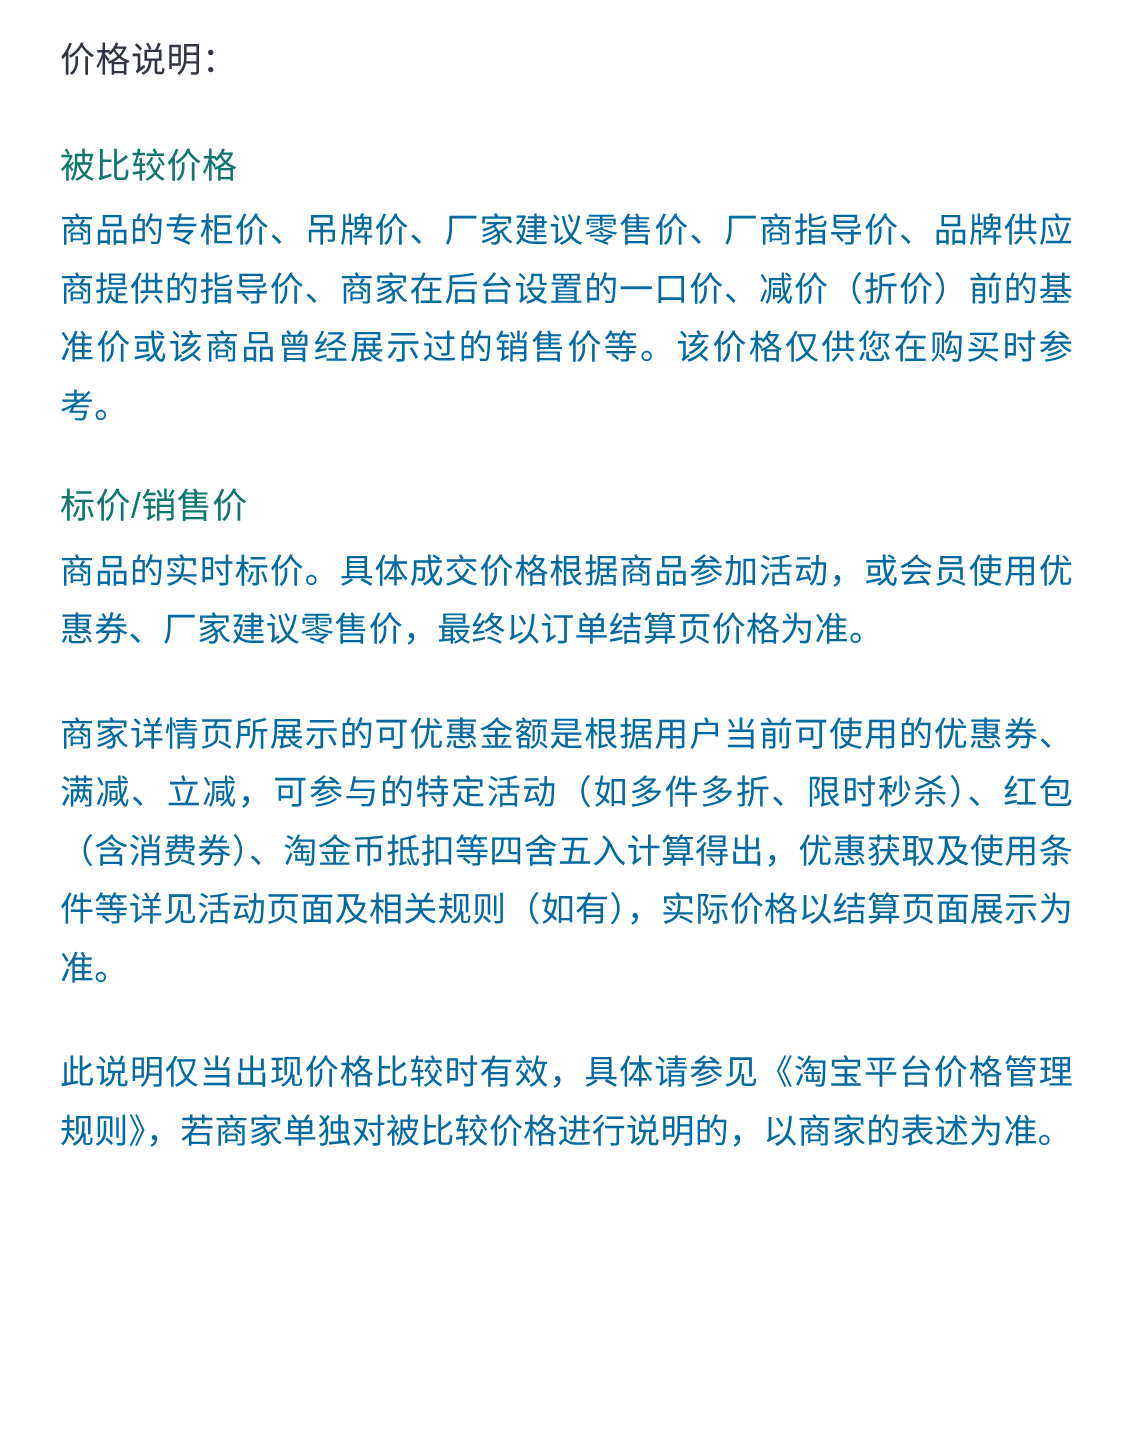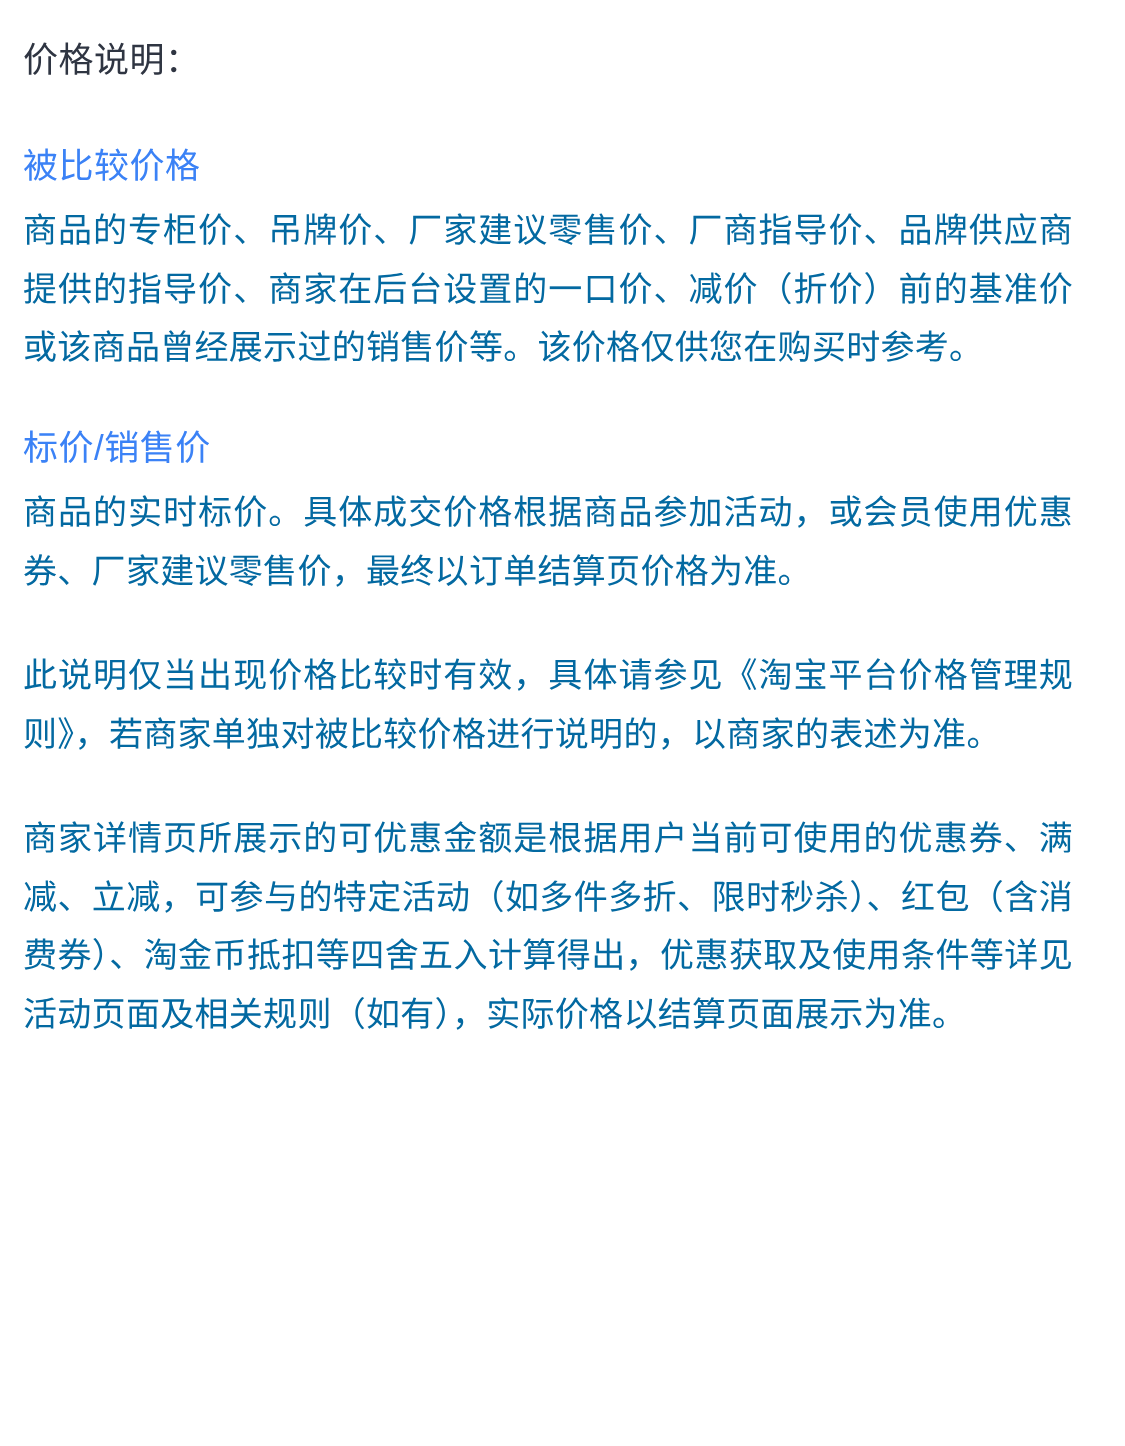--- a/index.html
+++ b/index.html
@@ -11,41 +11,41 @@
   body {
     width: 1125px;
     min-height: 1446px;
     font-family: "Liberation Sans", "DejaVu Sans", sans-serif;
     -webkit-font-smoothing: antialiased;
   }
   .page {
     box-sizing: border-box;
     width: 1125px;
     min-height: 1446px;
-    padding: 34px 52px 40px 23px;
+    padding: 34px 52px 40px 60px;
     background: #ffffff;
   }
   .doc-title {
     font-size: 35px;
     line-height: 1.5;
     color: #2f3542;
     font-weight: 400;
     margin: 0 0 54px 0;
     letter-spacing: 0.5px;
   }
   .section {
     margin-bottom: 46px;
   }
   .section:last-child {
     margin-bottom: 0;
   }
   .section-heading {
     font-size: 35px;
     line-height: 1.45;
-    color: #3b82f6;
+    color: #0f766e;
     font-weight: 400;
     margin: 0 0 10px 0;
     letter-spacing: 0.5px;
   }
   .body-text {
     font-size: 34px;
     line-height: 1.72;
     color: #0369a1;
     font-weight: 400;
     margin: 0;
@@ -71,20 +71,20 @@
     <h2 class="section-heading">被比较价格</h2>
     <p class="body-text">商品的专柜价、吊牌价、厂家建议零售价、厂商指导价、品牌供应商提供的指导价、商家在后台设置的一口价、减价（折价）前的基准价或该商品曾经展示过的销售价等。该价格仅供您在购买时参考。</p>
   </section>
 
   <section class="section">
     <h2 class="section-heading">标价/销售价</h2>
     <p class="body-text">商品的实时标价。具体成交价格根据商品参加活动，或会员使用优惠券、厂家建议零售价，最终以订单结算页价格为准。</p>
   </section>
 
   <div class="para-block">
-    <p class="body-text">此说明仅当出现价格比较时有效，具体请参见《淘宝平台价格管理规则》，若商家单独对被比较价格进行说明的，以商家的表述为准。</p>
+    <p class="body-text">商家详情页所展示的可优惠金额是根据用户当前可使用的优惠券、满减、立减，可参与的特定活动（如多件多折、限时秒杀）、红包（含消费券）、淘金币抵扣等四舍五入计算得出，优惠获取及使用条件等详见活动页面及相关规则（如有），实际价格以结算页面展示为准。</p>
   </div>
 
   <div class="para-block">
-    <p class="body-text">商家详情页所展示的可优惠金额是根据用户当前可使用的优惠券、满减、立减，可参与的特定活动（如多件多折、限时秒杀）、红包（含消费券）、淘金币抵扣等四舍五入计算得出，优惠获取及使用条件等详见活动页面及相关规则（如有），实际价格以结算页面展示为准。</p>
+    <p class="body-text">此说明仅当出现价格比较时有效，具体请参见《淘宝平台价格管理规则》，若商家单独对被比较价格进行说明的，以商家的表述为准。</p>
   </div>
 
 </div>
 
 </body></html>

